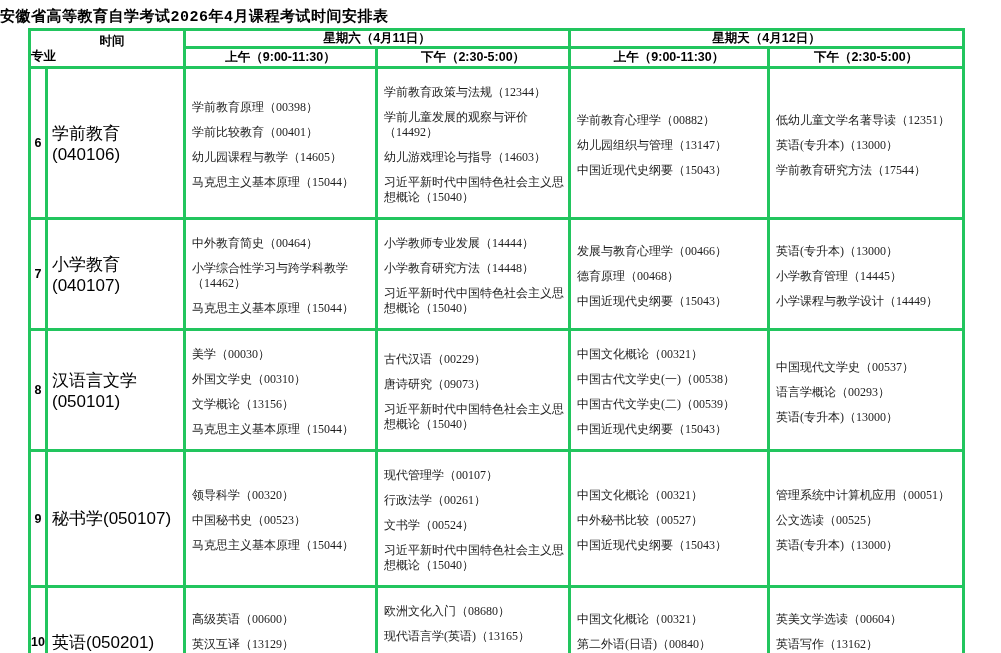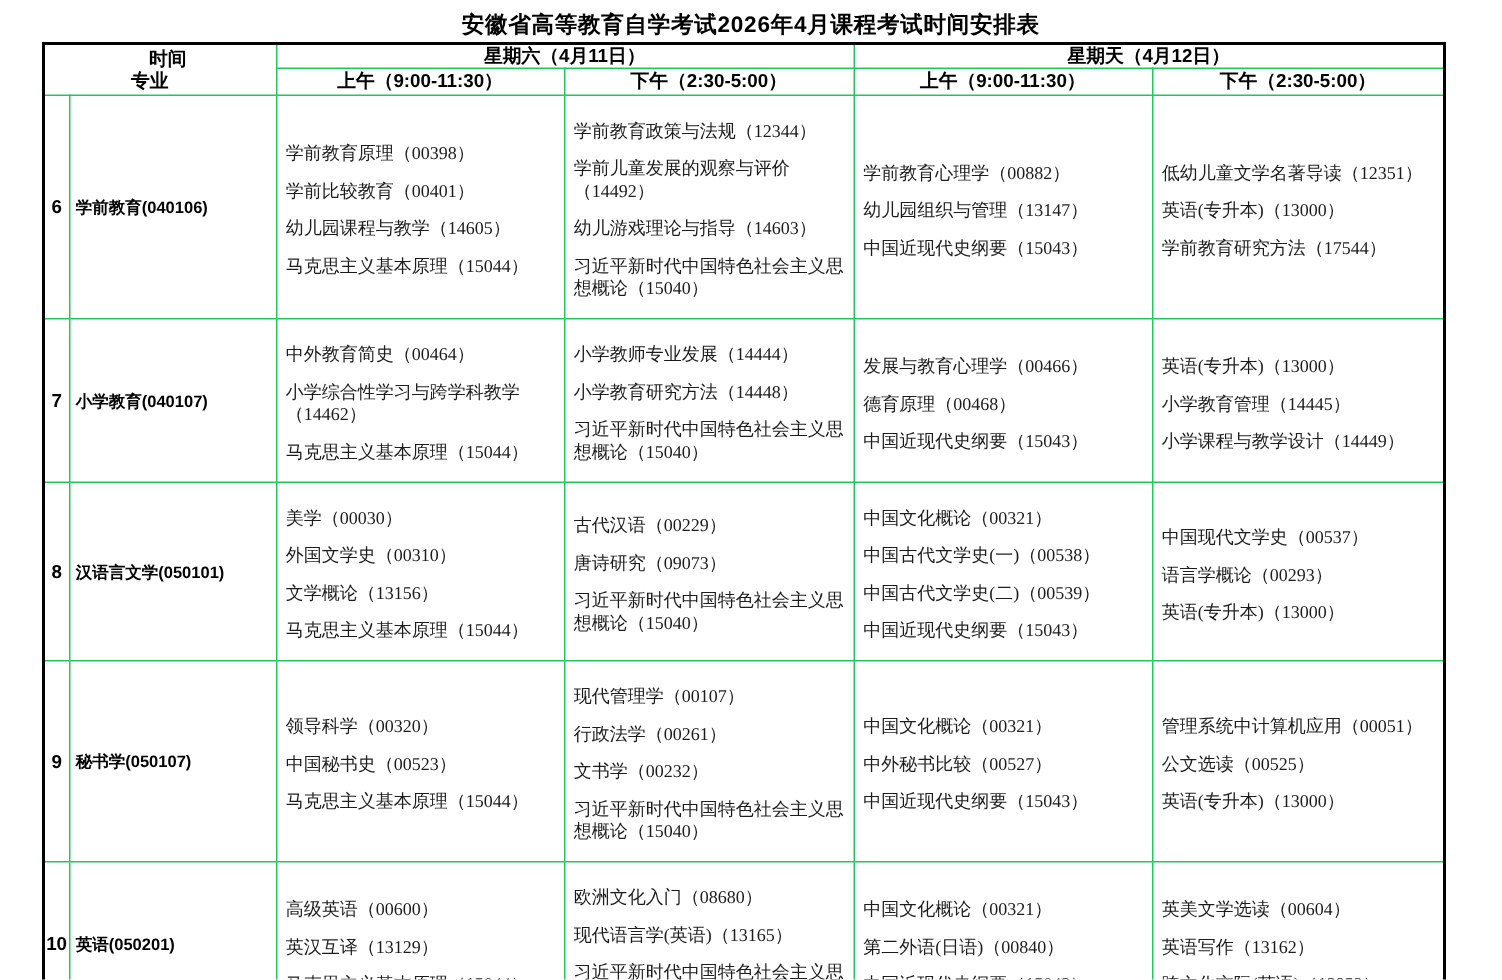--- a/index.html
+++ b/index.html
@@ -2,48 +2,48 @@
 <html><head>
 <meta charset="utf-8">
 <style>
   * { box-sizing: border-box; }
   html,body { margin:0; padding:0; }
   body {
     width:1001px; height:653px; background:#ffffff; overflow:hidden;
     font-family:"Liberation Serif","DejaVu Serif",serif; color:#000;
   }
   .title {
-    text-align:center; font-family:Liberation Sans, sans-serif;
+    font-family:Liberation Mono, monospace;
     font-weight:bold; font-size:15px; letter-spacing:0.5px; padding-top:7px; color:#000;
   }
   .level {
     font-family:"Liberation Sans","DejaVu Sans",sans-serif; font-weight:bold;
     font-size:13px; margin:4px 0 0 95px; line-height:13px;
   }
   table.schedule {
     border-collapse:collapse; table-layout:fixed; width:934px;
     margin:2px 0 0 28px; border:2px solid #000;
   }
-  .schedule th, .schedule td { border:1px solid #22c55e; padding:0; }
+  .schedule th, .schedule td { border:3px solid #22c55e; padding:0; }
   .schedule thead th {
     font-family:"Liberation Sans","DejaVu Sans",sans-serif; font-weight:bold;
     font-size:12.5px; text-align:center; color:#000;
   }
   .day-row th { height:15px; line-height:15px; }
   .time-row th { height:17px; line-height:17px; }
   th.corner { vertical-align:middle; }
   th.corner .corner-top { line-height:15px; text-align:center; padding-left:10px; }
-  th.corner .corner-bottom { line-height:15px; text-align:center; padding-right:14px; }
+  th.corner .corner-bottom { line-height:15px; text-align:left; padding-right:14px; }
   td.num {
     text-align:center; vertical-align:middle; font-family:"Liberation Sans","DejaVu Sans",sans-serif;
     font-weight:bold; font-size:12.5px;
   }
   td.major {
     vertical-align:middle; font-family:"Liberation Sans","DejaVu Sans",sans-serif;
-    font-weight:bold; font-size:11px; padding-left:4px;
+    font-weight:normal; font-size:17px; padding-left:4px;
   }
   td.cell {
     vertical-align:middle; font-size:12px; color:#1c1c1c;
     padding:6px 4px 2px 6px;
   }
   .course { line-height:15px; margin:10px 0; }
 </style>
 </head>
 <body>
 
@@ -160,21 +160,21 @@
         <td class="num">9</td>
         <td class="major">秘书学(050107)</td>
         <td class="cell">
           <div class="course">领导科学（00320）</div>
           <div class="course">中国秘书史（00523）</div>
           <div class="course">马克思主义基本原理（15044）</div>
         </td>
         <td class="cell">
           <div class="course">现代管理学（00107）</div>
           <div class="course">行政法学（00261）</div>
-          <div class="course">文书学（00232）</div>
+          <div class="course">文书学（00524）</div>
           <div class="course">习近平新时代中国特色社会主义思想概论（15040）</div>
         </td>
         <td class="cell">
           <div class="course">中国文化概论（00321）</div>
           <div class="course">中外秘书比较（00527）</div>
           <div class="course">中国近现代史纲要（15043）</div>
         </td>
         <td class="cell">
           <div class="course">管理系统中计算机应用（00051）</div>
           <div class="course">公文选读（00525）</div>

